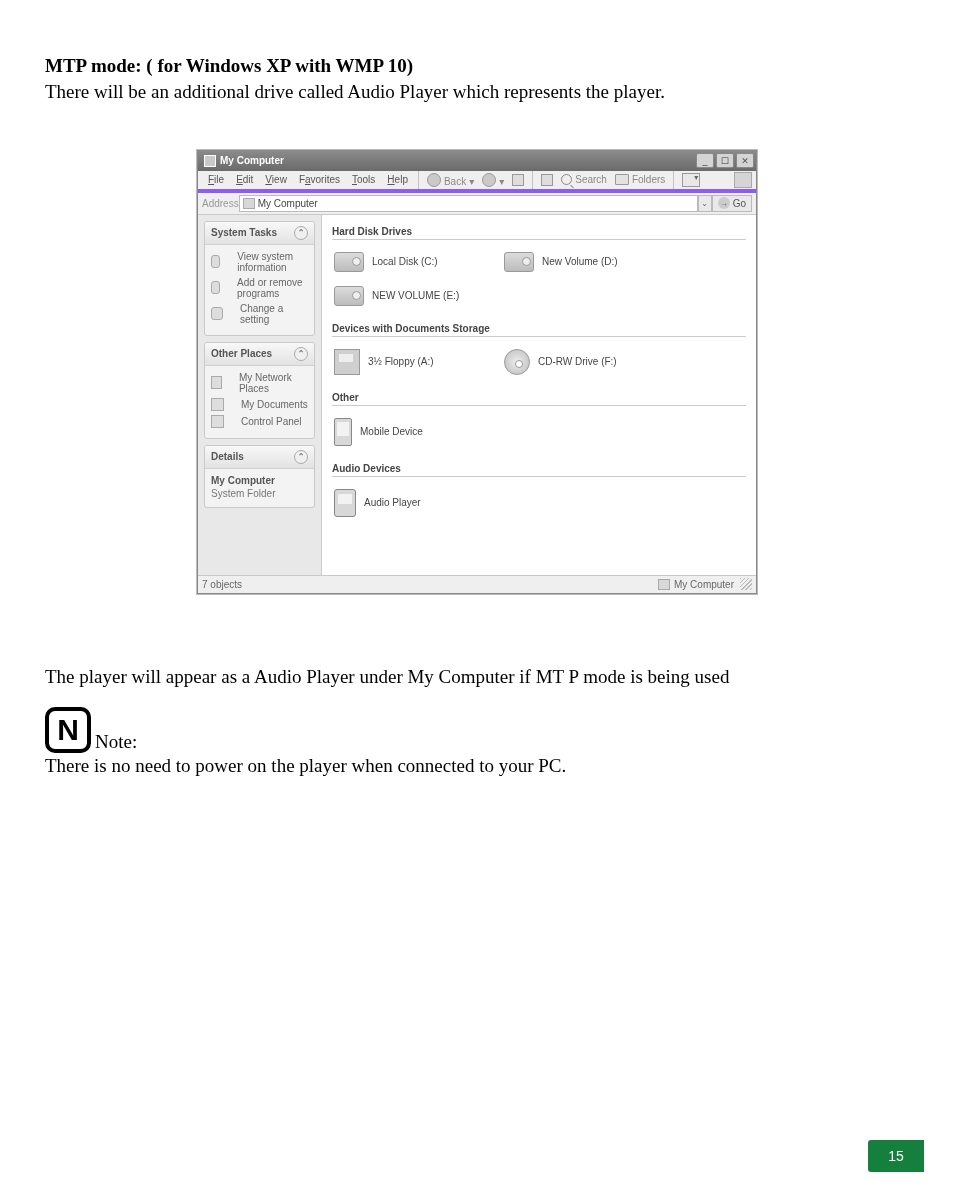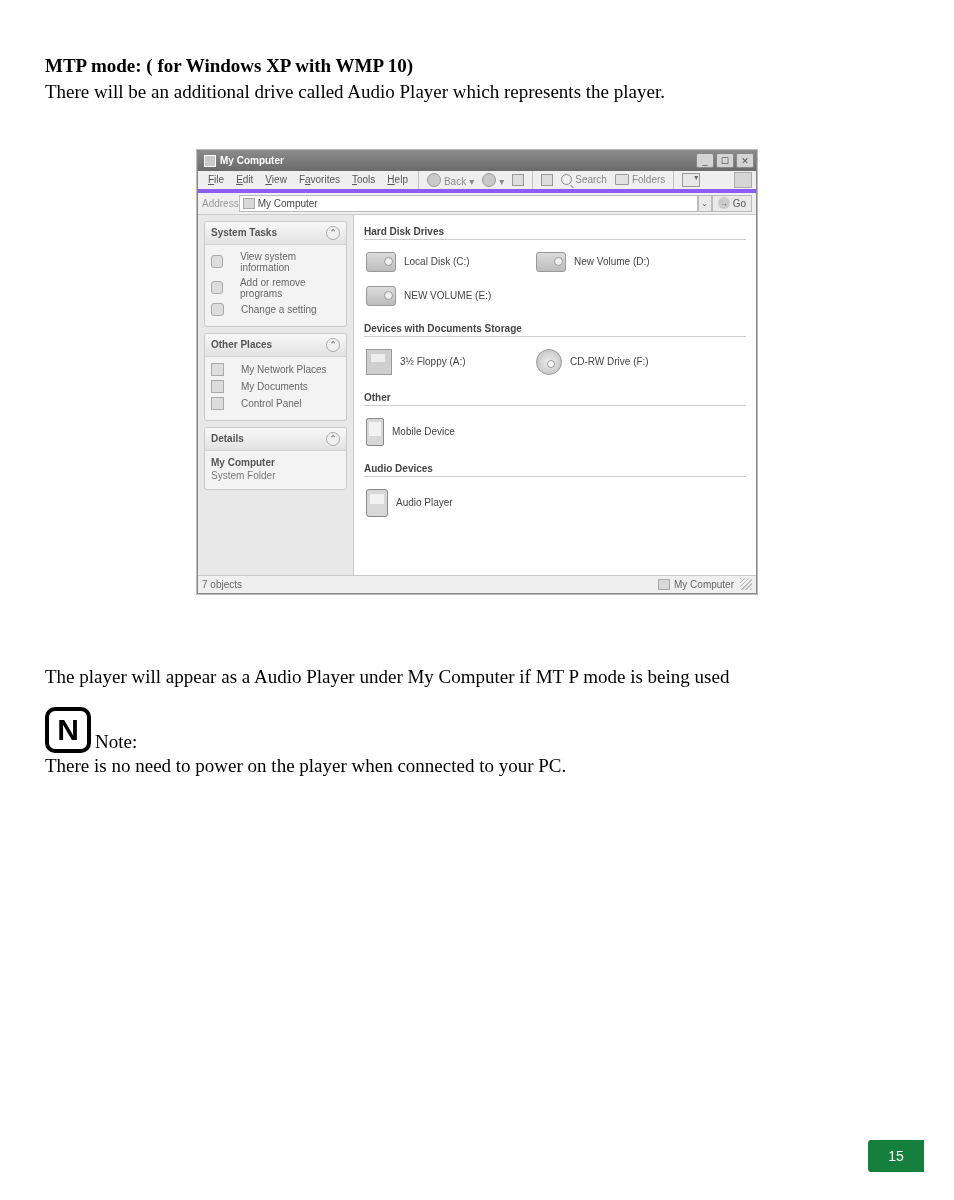--- a/index.html
+++ b/index.html
@@ -70,21 +70,21 @@
     flex:1; height:17px; background:#fff; border:1px solid #bbb;
     display:flex; align-items:center; padding:0 3px; gap:3px;
   }
   .addr-box .pc-ic { width:12px; height:11px; background:#d8d8d8; border:1px solid #aaa; }
   .addr-dd { width:14px; height:17px; border:1px solid #bbb; background:#e9e9e9; display:flex; align-items:center; justify-content:center; font-size:8px; color:#666; }
   .go-btn { height:17px; padding:0 5px; border:1px solid #bbb; background:#e9e9e9; display:flex; align-items:center; gap:3px; font-size:10px; color:#555; }
   .go-arrow { width:12px; height:12px; border-radius:50%; background:#ccc; display:flex; align-items:center; justify-content:center; font-size:8px; color:#555; }
 
   .body-area { display:flex; min-height: 360px; }
   .sidebar {
-    width:156px; background:#e8e8e8; border-right:1px solid #c9c9c9;
+    width:124px; background:#e8e8e8; border-right:1px solid #c9c9c9;
     padding:6px 6px 0 6px;
   }
   .panel {
     background:#f3f3f3; border:1px solid #c9c9c9; border-radius:3px;
     margin-bottom:6px; overflow:hidden;
   }
   .panel-head {
     display:flex; align-items:center; justify-content:space-between;
     padding:4px 6px; font-weight:bold; color:#555;
     background:linear-gradient(#f8f8f8,#e2e2e2);

